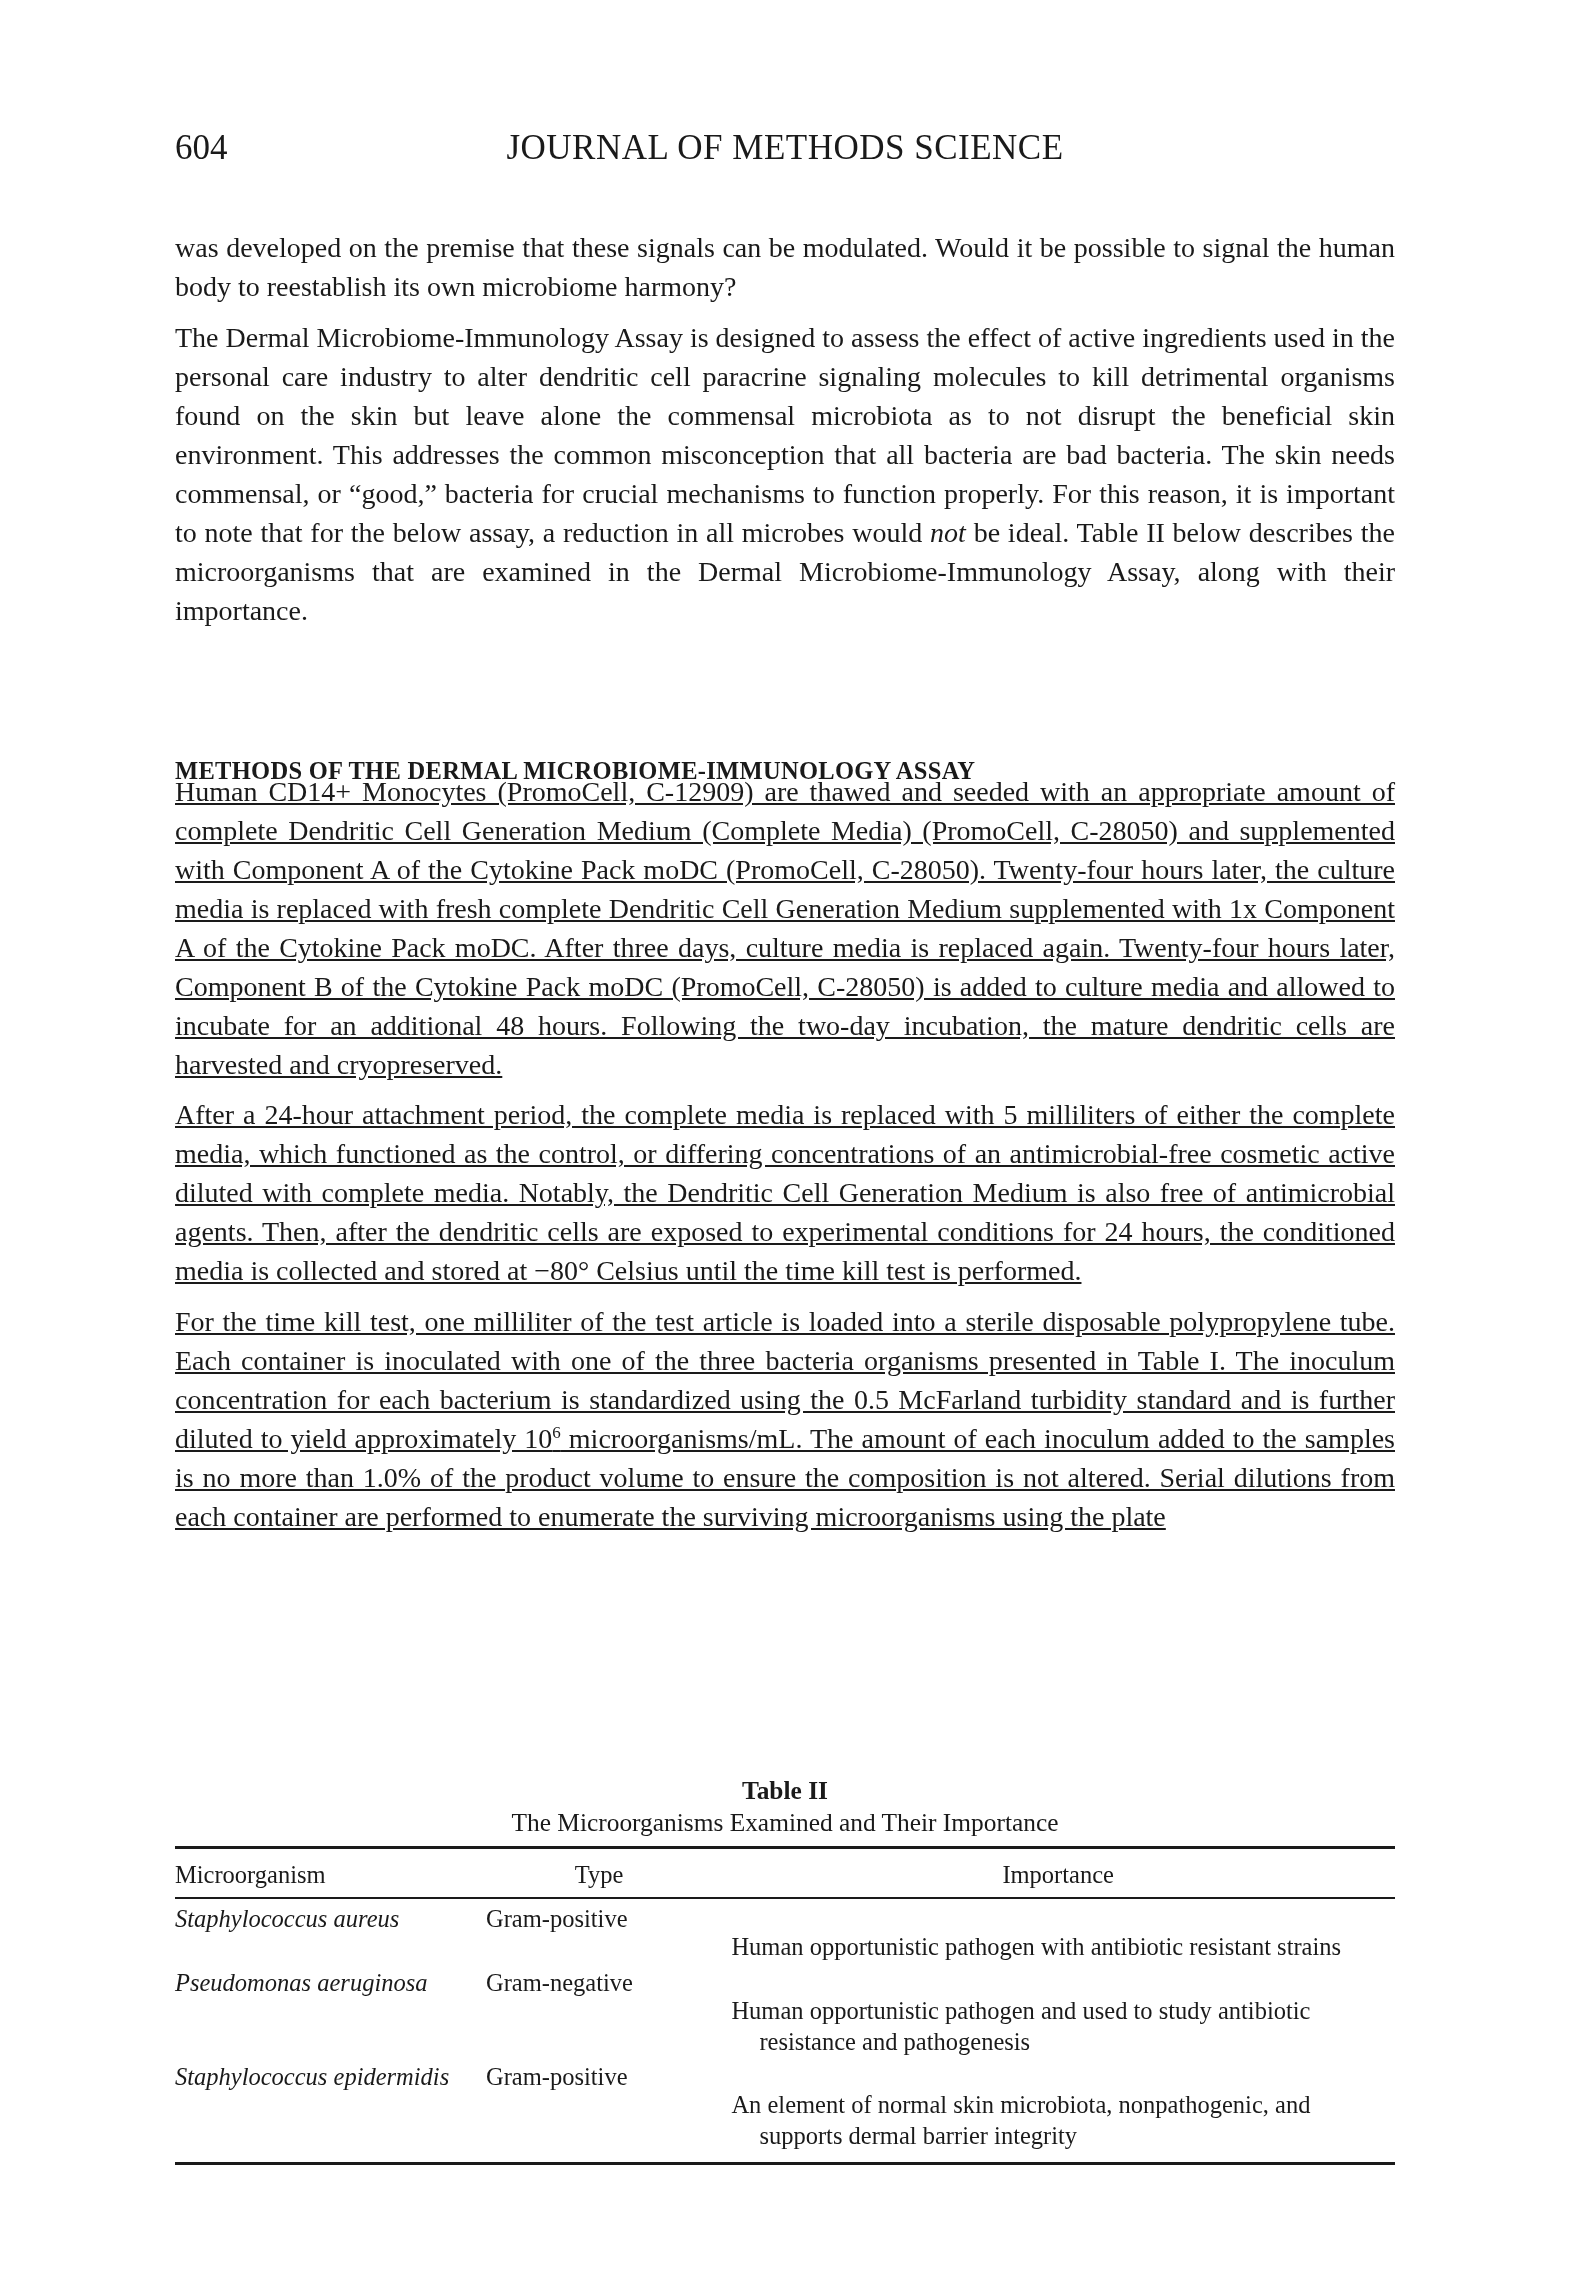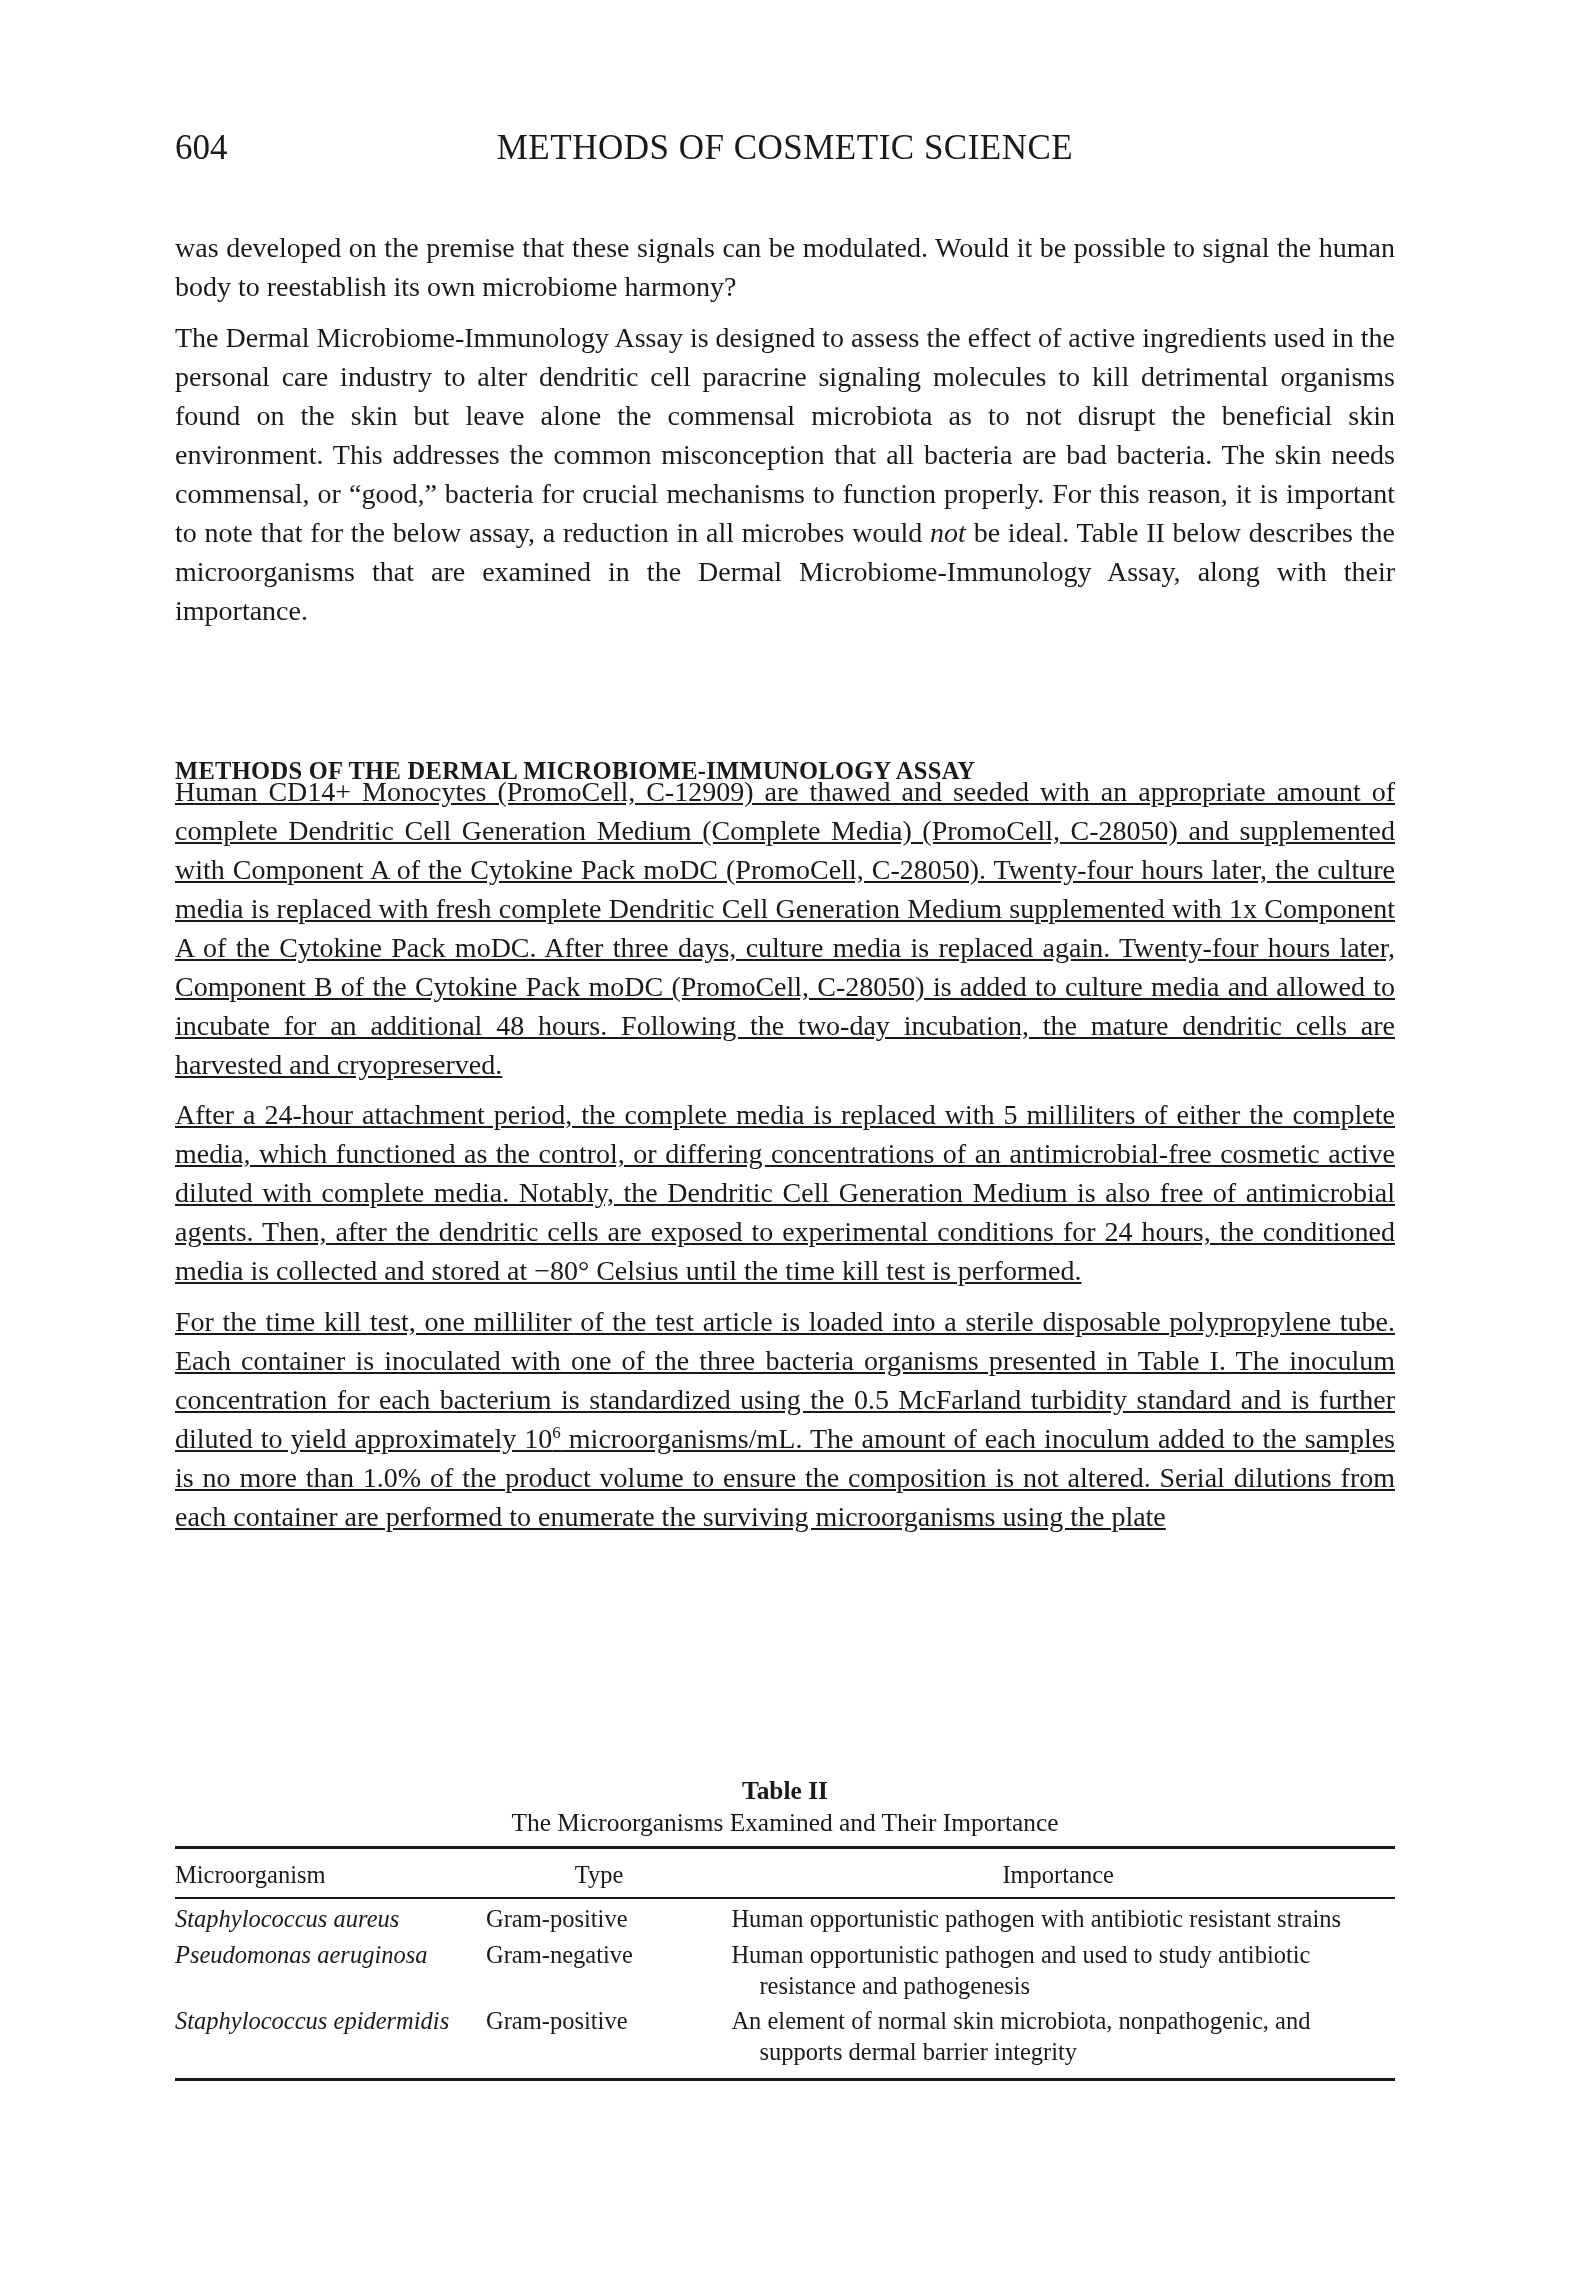--- a/index.html
+++ b/index.html
@@ -19,29 +19,29 @@
   .t-sub { text-align:center; font-size:25.4px; line-height:32px; margin-bottom:7.5px; }
   .rule-thick { height:3.8px; background:#1a1a1a; }
   .rule-thin { height:1.9px; background:#1a1a1a; }
   table { width:100%; border-collapse:collapse; font-size:24.5px; line-height:31px; }
   th { font-weight:normal; padding:9.4px 0 7.5px 0; }
   td { vertical-align:top; padding:3.8px 0 0.9px 0; }
   .c1 { width:311px; text-align:left; }
   .c2 { width:226px; }
   .c3 { text-align:left; padding-left:9.4px; }
   th.c3 { text-align:center; }
-  .hang { padding-left:38px; text-indent:-28px; }
+  .hang { padding-left:38px; text-indent:-28px;margin-top:28px; }
   em { font-style:italic; }
 </style>
 </head>
 <body>
 
 <div class="header">
   <span class="page-num">604</span>
-  <span class="journal">METHODS OF COSMETIC SCIENCE</span>
+  <span class="journal">JOURNAL OF METHODS SCIENCE</span>
 </div>
 
 <div class="body p1">
   <p>was developed on the premise that these signals can be modulated. Would it be possible to signal the human body to reestablish its own microbiome harmony?</p>
 </div>
 
 <div class="body p2">
   <p><span>The Dermal Microbiome-Immunology Assay is designed to assess the effect of active ingredients used in the personal care industry to alter dendritic cell paracrine signaling molecules to kill detrimental organisms found on the skin but leave alone the commensal microbiota as to not disrupt the beneficial skin environment. This addresses the common misconception that all bacteria are bad bacteria. The skin needs commensal, or “good,” bacteria for crucial mechanisms to function properly. For this reason, it is important to note that for the below assay, a reduction in all microbes would </span><em>not</em><span> be ideal. Table II below describes the microorganisms that are examined in the Dermal Microbiome-Immunology Assay, along with their importance.</span></p>
 </div>
 

